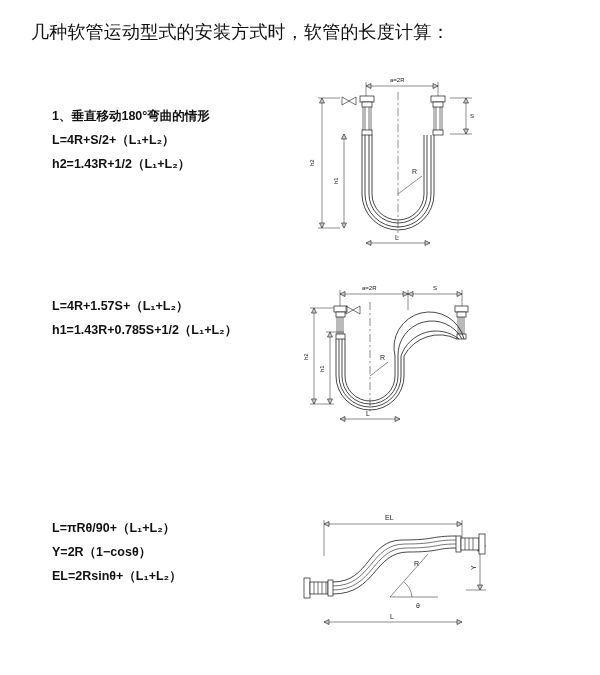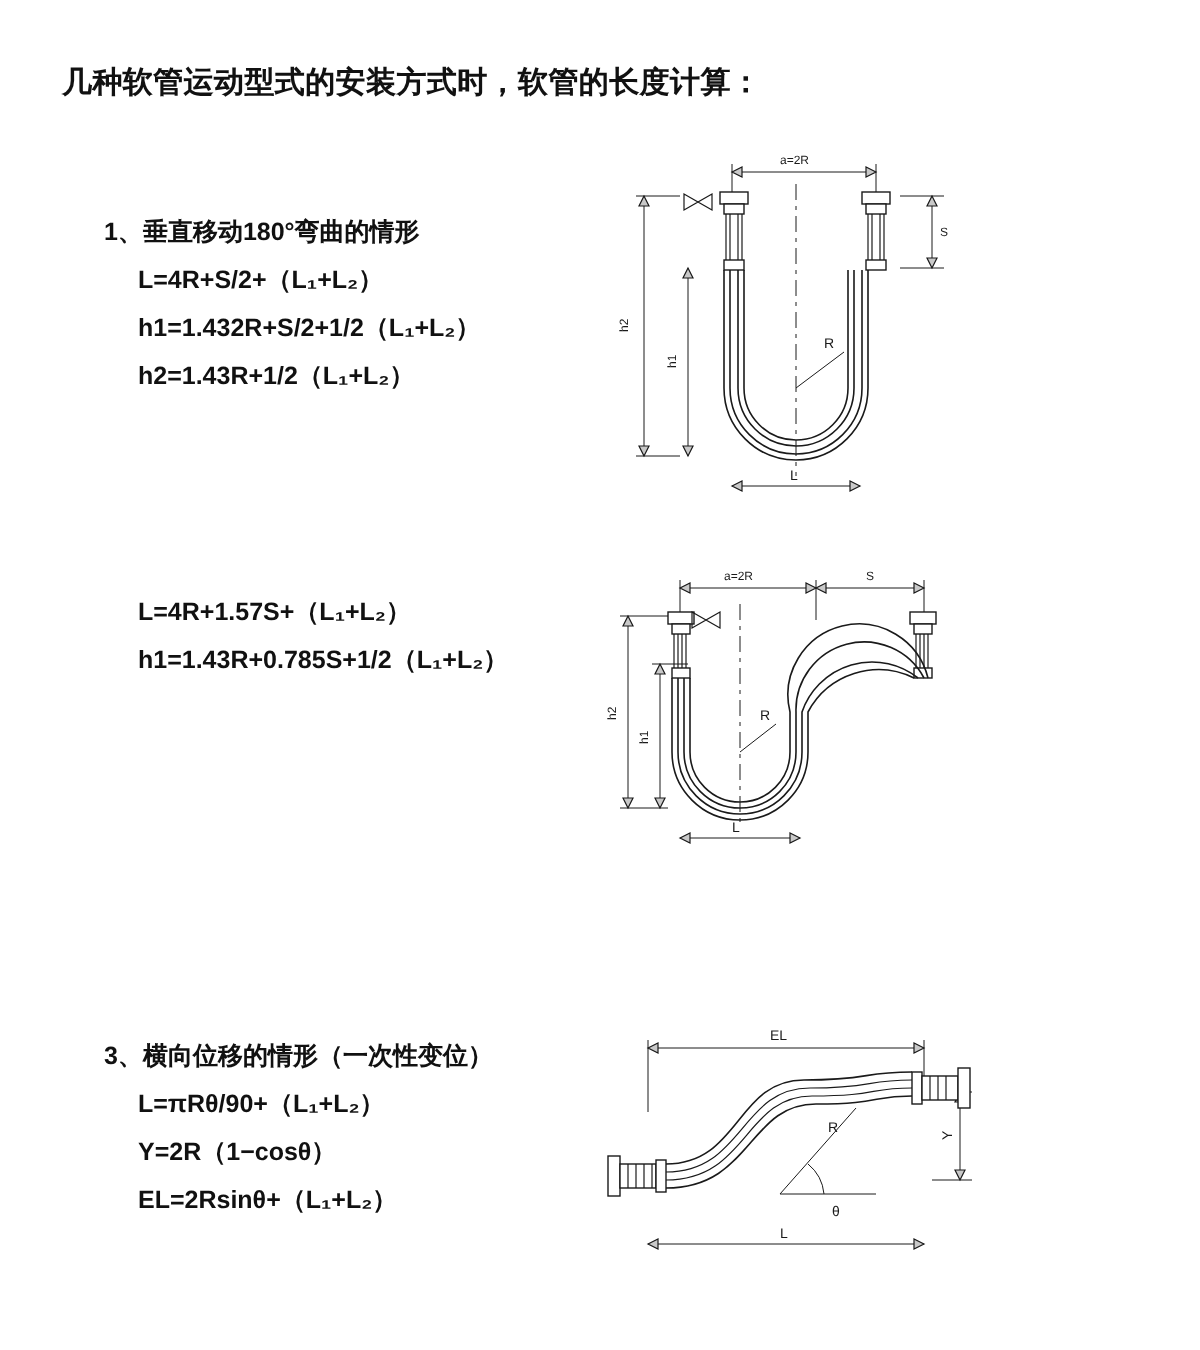--- a/index.html
+++ b/index.html
@@ -16,25 +16,24 @@
     position: relative;
   }
   .page {
     position: relative;
     width: 600px;
     height: 675px;
   }
   .doc-title {
     position: absolute;
     left: 31px;
-    top: 32px;
-    font-size: 15px;
+    top: 20px;
+    font-size: 18px;
     letter-spacing: 0.2px;
     white-space: nowrap;
-    font-weight: bold;
   }
   .section {
     position: absolute;
     left: 0;
     width: 600px;
   }
   .sec1 { top: 108px; }
   .sec2 { top: 298px; }
   .sec3 { top: 520px; }
 
@@ -45,21 +44,21 @@
     font-weight: bold;
   }
   .heading {
     font-size: 12.5px;
     white-space: nowrap;
     margin-bottom: 7px;
   }
   .formula {
     font-size: 12.5px;
     white-space: nowrap;
-    margin-left: 17px;
+    margin-left: 0;
     margin-bottom: 7px;
   }
   .diagram {
     position: absolute;
   }
   .d1 { left: 300px; top: -40px; }
   .d2 { left: 300px; top: -22px; }
   .d3 { left: 290px; top: -18px; }
 
   svg { display: block; }
@@ -83,21 +82,20 @@
 <body>
 
 <div class="page">
 
   <div class="doc-title">几种软管运动型式的安装方式时，软管的长度计算：</div>
 
   <div class="section sec1">
     <div class="formula-block">
       <div class="heading">1、垂直移动180°弯曲的情形</div>
       <div class="formula">L=4R+S/2+（L₁+L₂）</div>
-      <div class="formula">h1=1.432R+S/2+1/2（L₁+L₂）</div>
       <div class="formula">h2=1.43R+1/2（L₁+L₂）</div>
     </div>
 
     <div class="diagram d1">
       <svg width="190" height="210" viewBox="0 0 190 210">
 
         <line class="dim" x1="66" y1="18" x2="138" y2="18"></line>
         <line class="dim" x1="66" y1="14" x2="66" y2="30"></line>
         <line class="dim" x1="138" y1="14" x2="138" y2="30"></line>
         <path class="fillgray" d="M66,18 l5,-2.5 l0,5 z"></path>
@@ -224,21 +222,20 @@
         <path class="fillgray" d="M100,143 l-5,-2.5 l0,5 z"></path>
         <text class="lbl-b" x="66" y="140">L</text>
 
         <line class="dim" x1="70" y1="26" x2="70" y2="138" stroke-dasharray="8,3,2,3"></line>
       </svg>
     </div>
   </div>
 
   <div class="section sec3">
     <div class="formula-block">
-      <div class="heading">3、横向位移的情形（一次性变位）</div>
       <div class="formula">L=πRθ/90+（L₁+L₂）</div>
       <div class="formula">Y=2R（1−cosθ）</div>
       <div class="formula">EL=2Rsinθ+（L₁+L₂）</div>
     </div>
 
     <div class="diagram d3">
       <svg width="210" height="140" viewBox="0 0 210 140">
 
         <line class="dim" x1="34" y1="22" x2="172" y2="22"></line>
         <line class="dim" x1="34" y1="18" x2="34" y2="54"></line>

